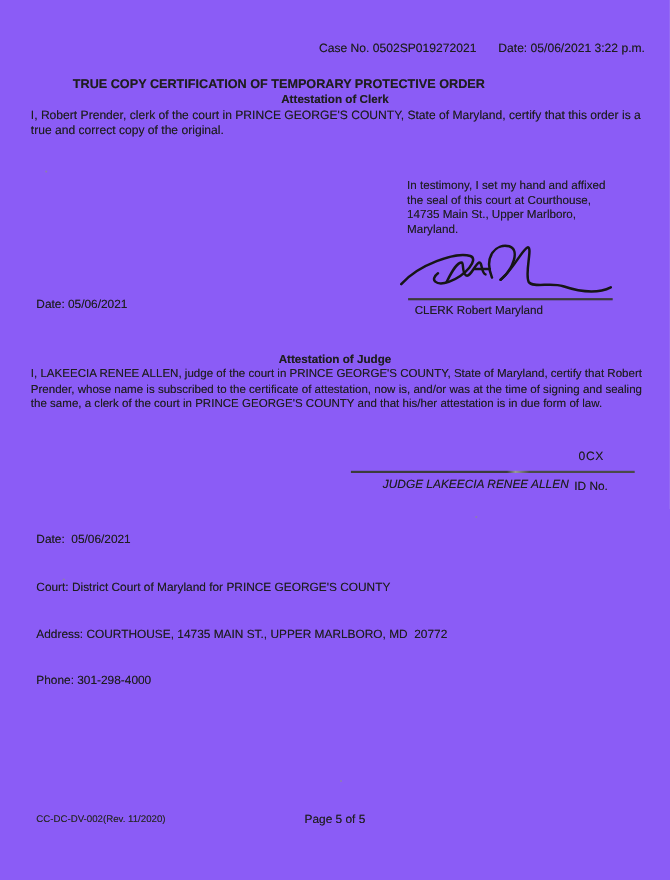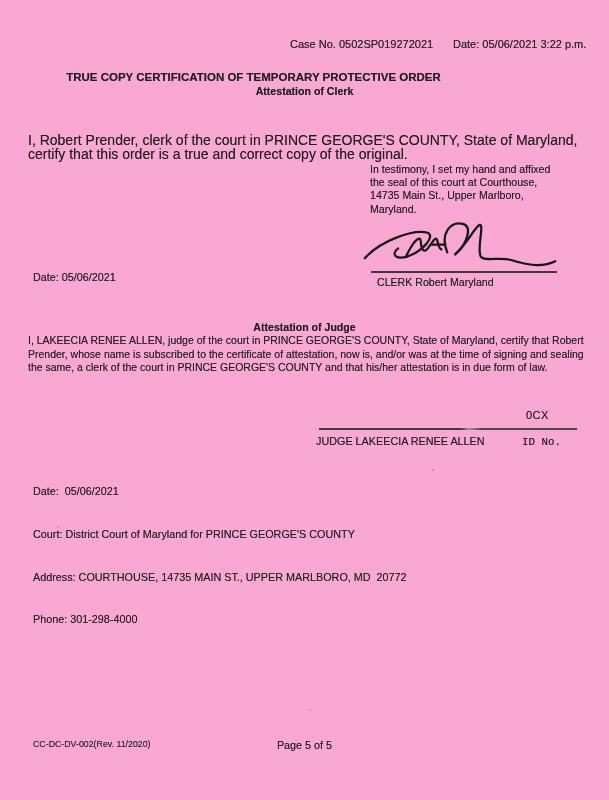--- a/index.html
+++ b/index.html
@@ -1,44 +1,44 @@
 <!DOCTYPE html>
 <html><head>
 <meta charset="utf-8">
 <style>
   html,body{margin:0;padding:0;background:#e8e8e8;}
   .page{
     position:relative;
     width:609px;height:800px;
     margin:0 auto;
-    background:#f9a8d4;
+    background:#8b5cf6;
     font-family:"Liberation Sans", sans-serif;
     color:#1e1e1e;
     overflow:hidden;
     text-shadow:0 0 .4px rgba(20,20,20,.5);
   }
   .abs{position:absolute;}
   .case-number{top:38px;left:290px;font-size:11px;}
   .print-datetime{top:38px;left:453px;font-size:11px;text-align:right;}
   .doc-title{top:71px;left:0;width:507px;text-align:center;font-weight:bold;font-size:11.5px;}
   .section-heading{left:0;width:609px;text-align:center;font-weight:bold;font-size:10.6px;}
   .clerk-heading{top:85px;}
-  .clerk-body{top:99px;left:28px;width:556px;font-size:14px;line-height:13.5px;margin-top:35px;}
+  .clerk-body{top:99px;left:28px;width:556px;font-size:11px;line-height:13.5px;}
   .testimony{top:163px;left:370px;width:198px;font-size:10.6px;line-height:13.2px;}
   .signature-wrap{top:219px;left:360px;width:202px;height:54px;}
   .clerk-sig-line{top:271px;left:371px;width:186px;height:2px;background:#3a3a3a;}
   .clerk-caption{top:276px;left:377px;font-size:10.6px;}
   .clerk-date{top:271px;left:33px;font-size:10.8px;}
   .judge-heading{top:321px;}
   .judge-body{top:334px;left:28px;width:572px;font-size:10.5px;line-height:13.6px;}
   .stamp-code{top:409px;left:526px;font-size:11px;letter-spacing:.5px;text-align:center;}
   .judge-sig-line{top:428px;left:319px;width:258px;height:2px;
     background:linear-gradient(to right,#3c3c3c 0 55%,#9a9a9a 58%,#4a4a4a 63% 100%);}
-  .judge-caption{top:435px;left:316px;font-size:10.8px;}
-  .id-label{top:436px;left:522px;font-size:10.8px;font-family:Liberation Mono, monospace;}
+  .judge-caption{top:435px;left:348px;font-size:10.8px;font-style:italic;}
+  .id-label{top:436px;left:522px;font-size:10.8px;}
   .court-info{top:456px;left:33px;font-size:10.8px;line-height:14.2px;white-space:pre-wrap;}
   .footer-code{top:739px;left:33px;font-size:8.8px;color:#2a2a2a;}
   .footer-page{top:739px;left:0;width:609px;text-align:center;font-size:10.8px;}
   .dot{width:2px;height:2px;border-radius:50%;background:#8d8d8d;opacity:.65;}
   svg.sig{display:block;width:100%;height:100%;}
 </style>
 </head>
 <body>
 
 <div class="page">

